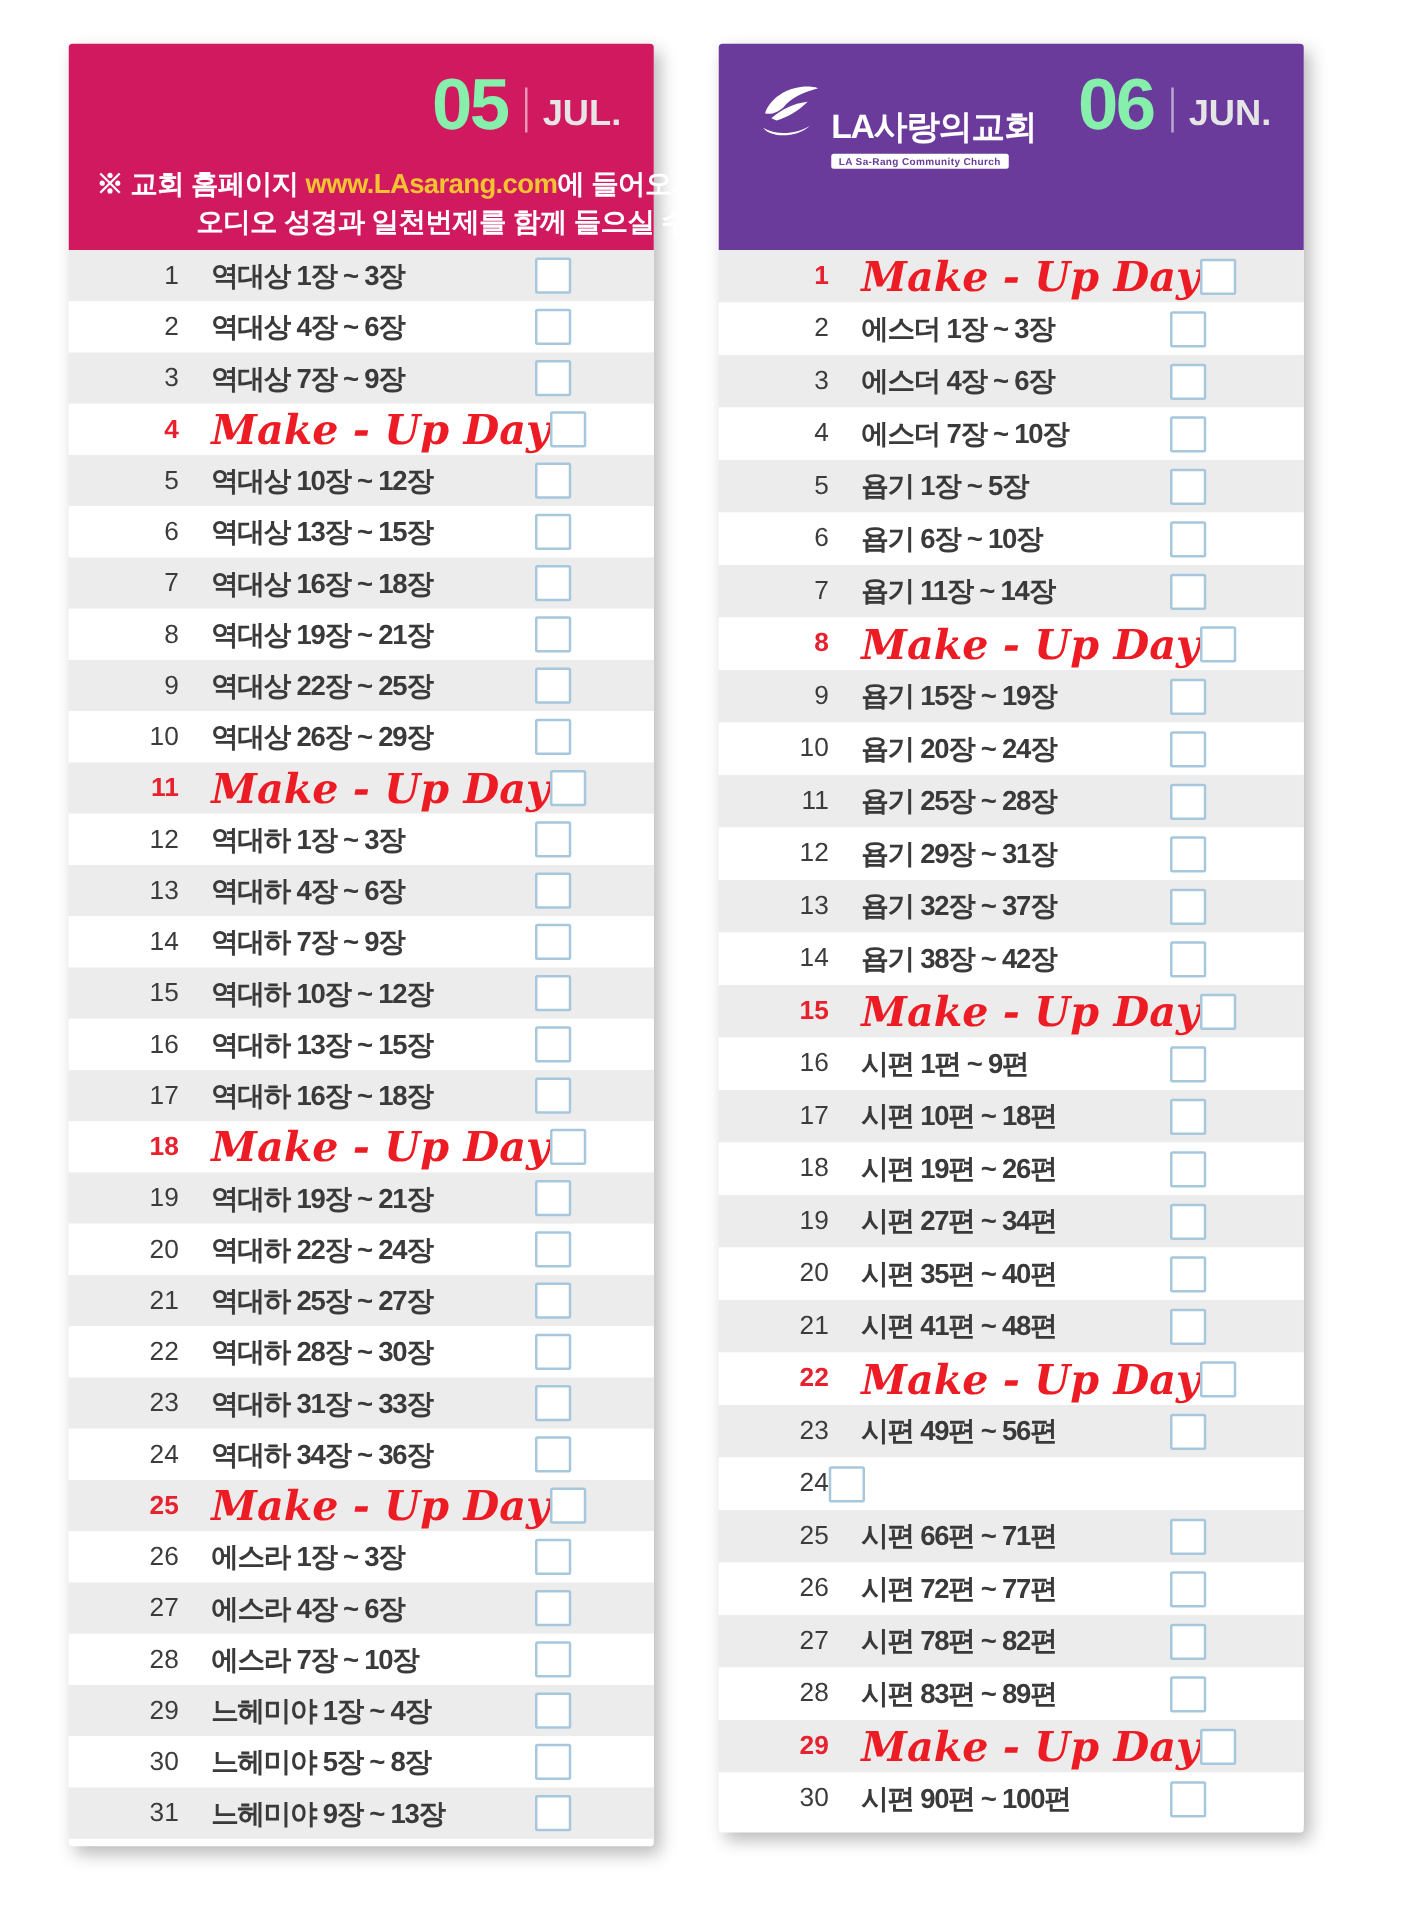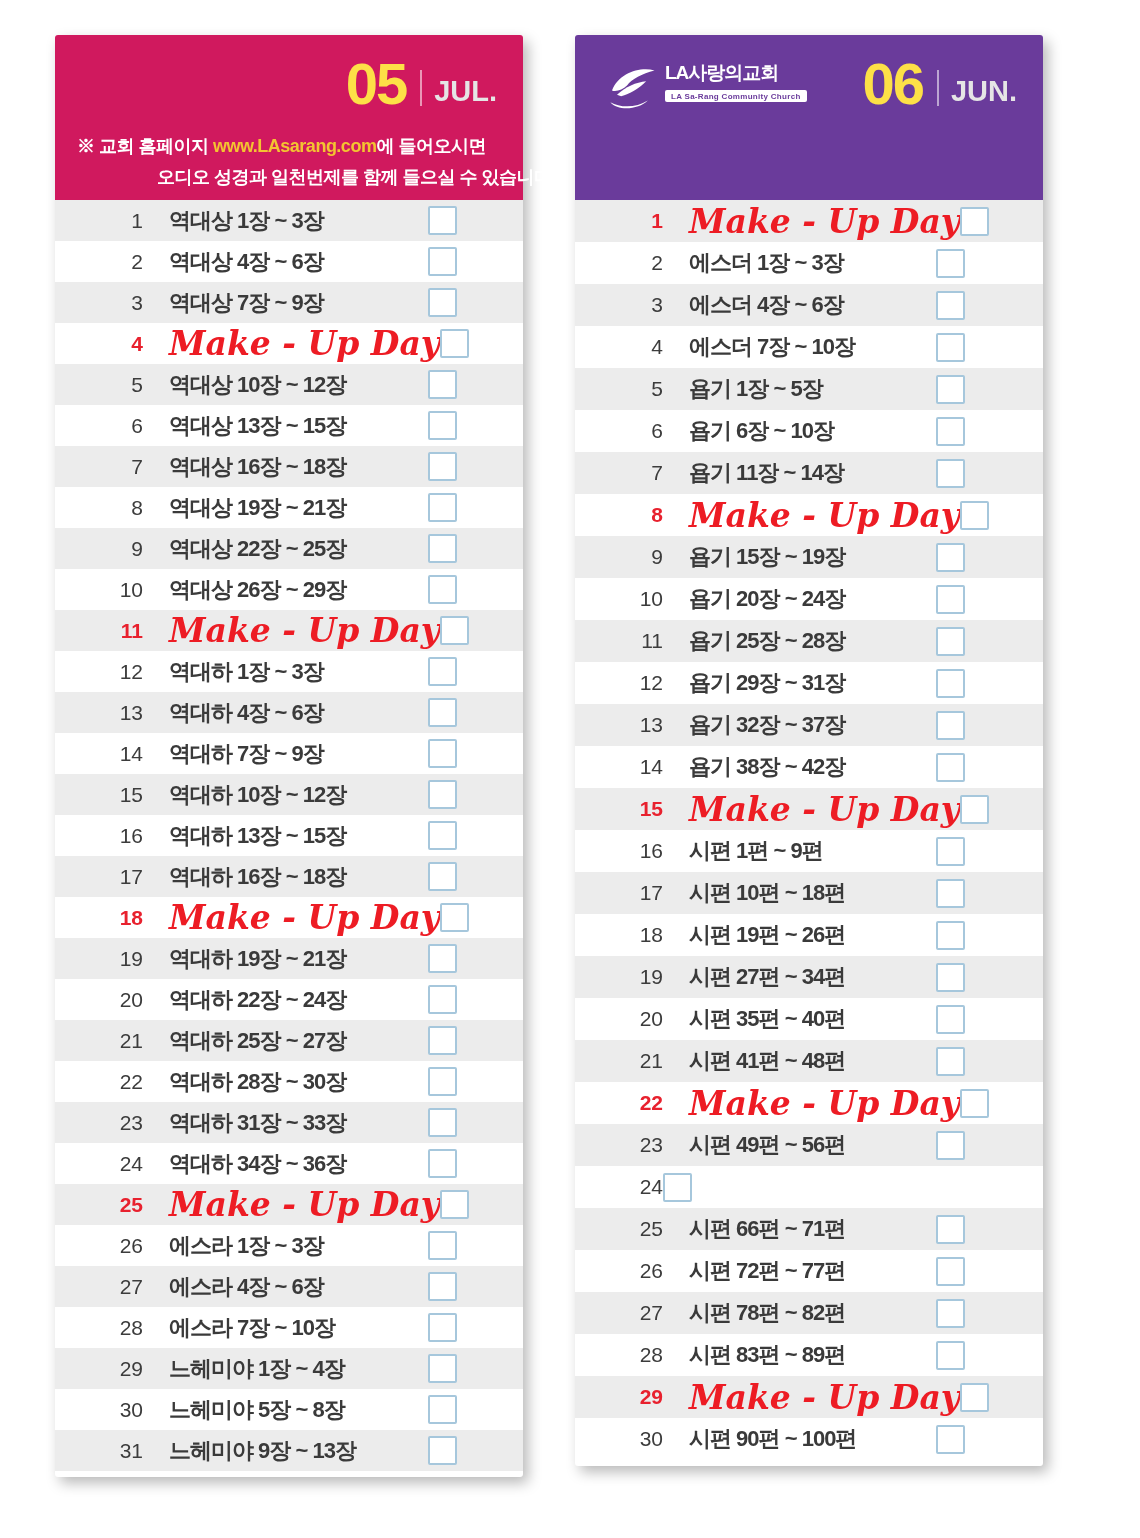--- a/index.html
+++ b/index.html
@@ -17,39 +17,39 @@
   .card.left  { left:55px; }
   .card.right { left:575px; }
 
   
   .hdr { height:165px; border-radius:3px 3px 0 0; position:relative; }
   .hdr.pink   { background:#d0195e; }
   .hdr.purple { background:#6a3b9b; }
 
   .month-line { position:absolute; top:20px; right:26px; display:flex; align-items:center; }
   .month-num {
-    color:#fde047; font-size:58px; font-weight:800; letter-spacing:-2px; line-height:1;
+    color:#86efac; font-size:58px; font-weight:800; letter-spacing:-2px; line-height:1;
   }
   .month-sep {
     width:2px; height:36px; background:rgba(255,255,255,0.55);
     margin:8px 12px 0 14px;
   }
   .month-abbr { color:#e5e5e5; font-size:29px; font-weight:800; margin-top:14px; letter-spacing:0; }
 
   .notice {
     position:absolute; left:22px; right:10px; top:96px;
-    color:#fff; font-size:18px; font-weight:700; line-height:31px;
+    color:#fff; font-size:22px; font-weight:700; line-height:31px;
     letter-spacing:-0.5px; white-space:nowrap;
   }
   .notice .url { color:#f3c431; }
   .notice .line2 { margin-left:80px; }
 
   .logo-row { position:absolute; top:28px; left:32px; display:flex; align-items:flex-start; }
   .logo-icon { margin-right:8px; margin-top:2px; }
-  .logo-title { color:#fff; font-size:19px; font-weight:800; letter-spacing:-1px; line-height:1.1; }
+  .logo-title { color:#fff; font-size:27px; font-weight:800; letter-spacing:-1px; line-height:1.1;margin-top:24px; }
   .logo-sub {
     display:inline-block; background:#fff; color:#6a3b9b;
     font-size:8px; font-weight:700; letter-spacing:0.3px;
     padding:2px 6px 1px 6px; border-radius:2px; margin-top:6px;
   }
   .name-input {
     position:absolute; left:25px; right:25px; top:93px; height:57px;
     background:#fff; border-radius:10px; display:flex; align-items:center;
     padding-left:18px; color:#3f3f3f; font-size:16px; font-weight:700;
   }

